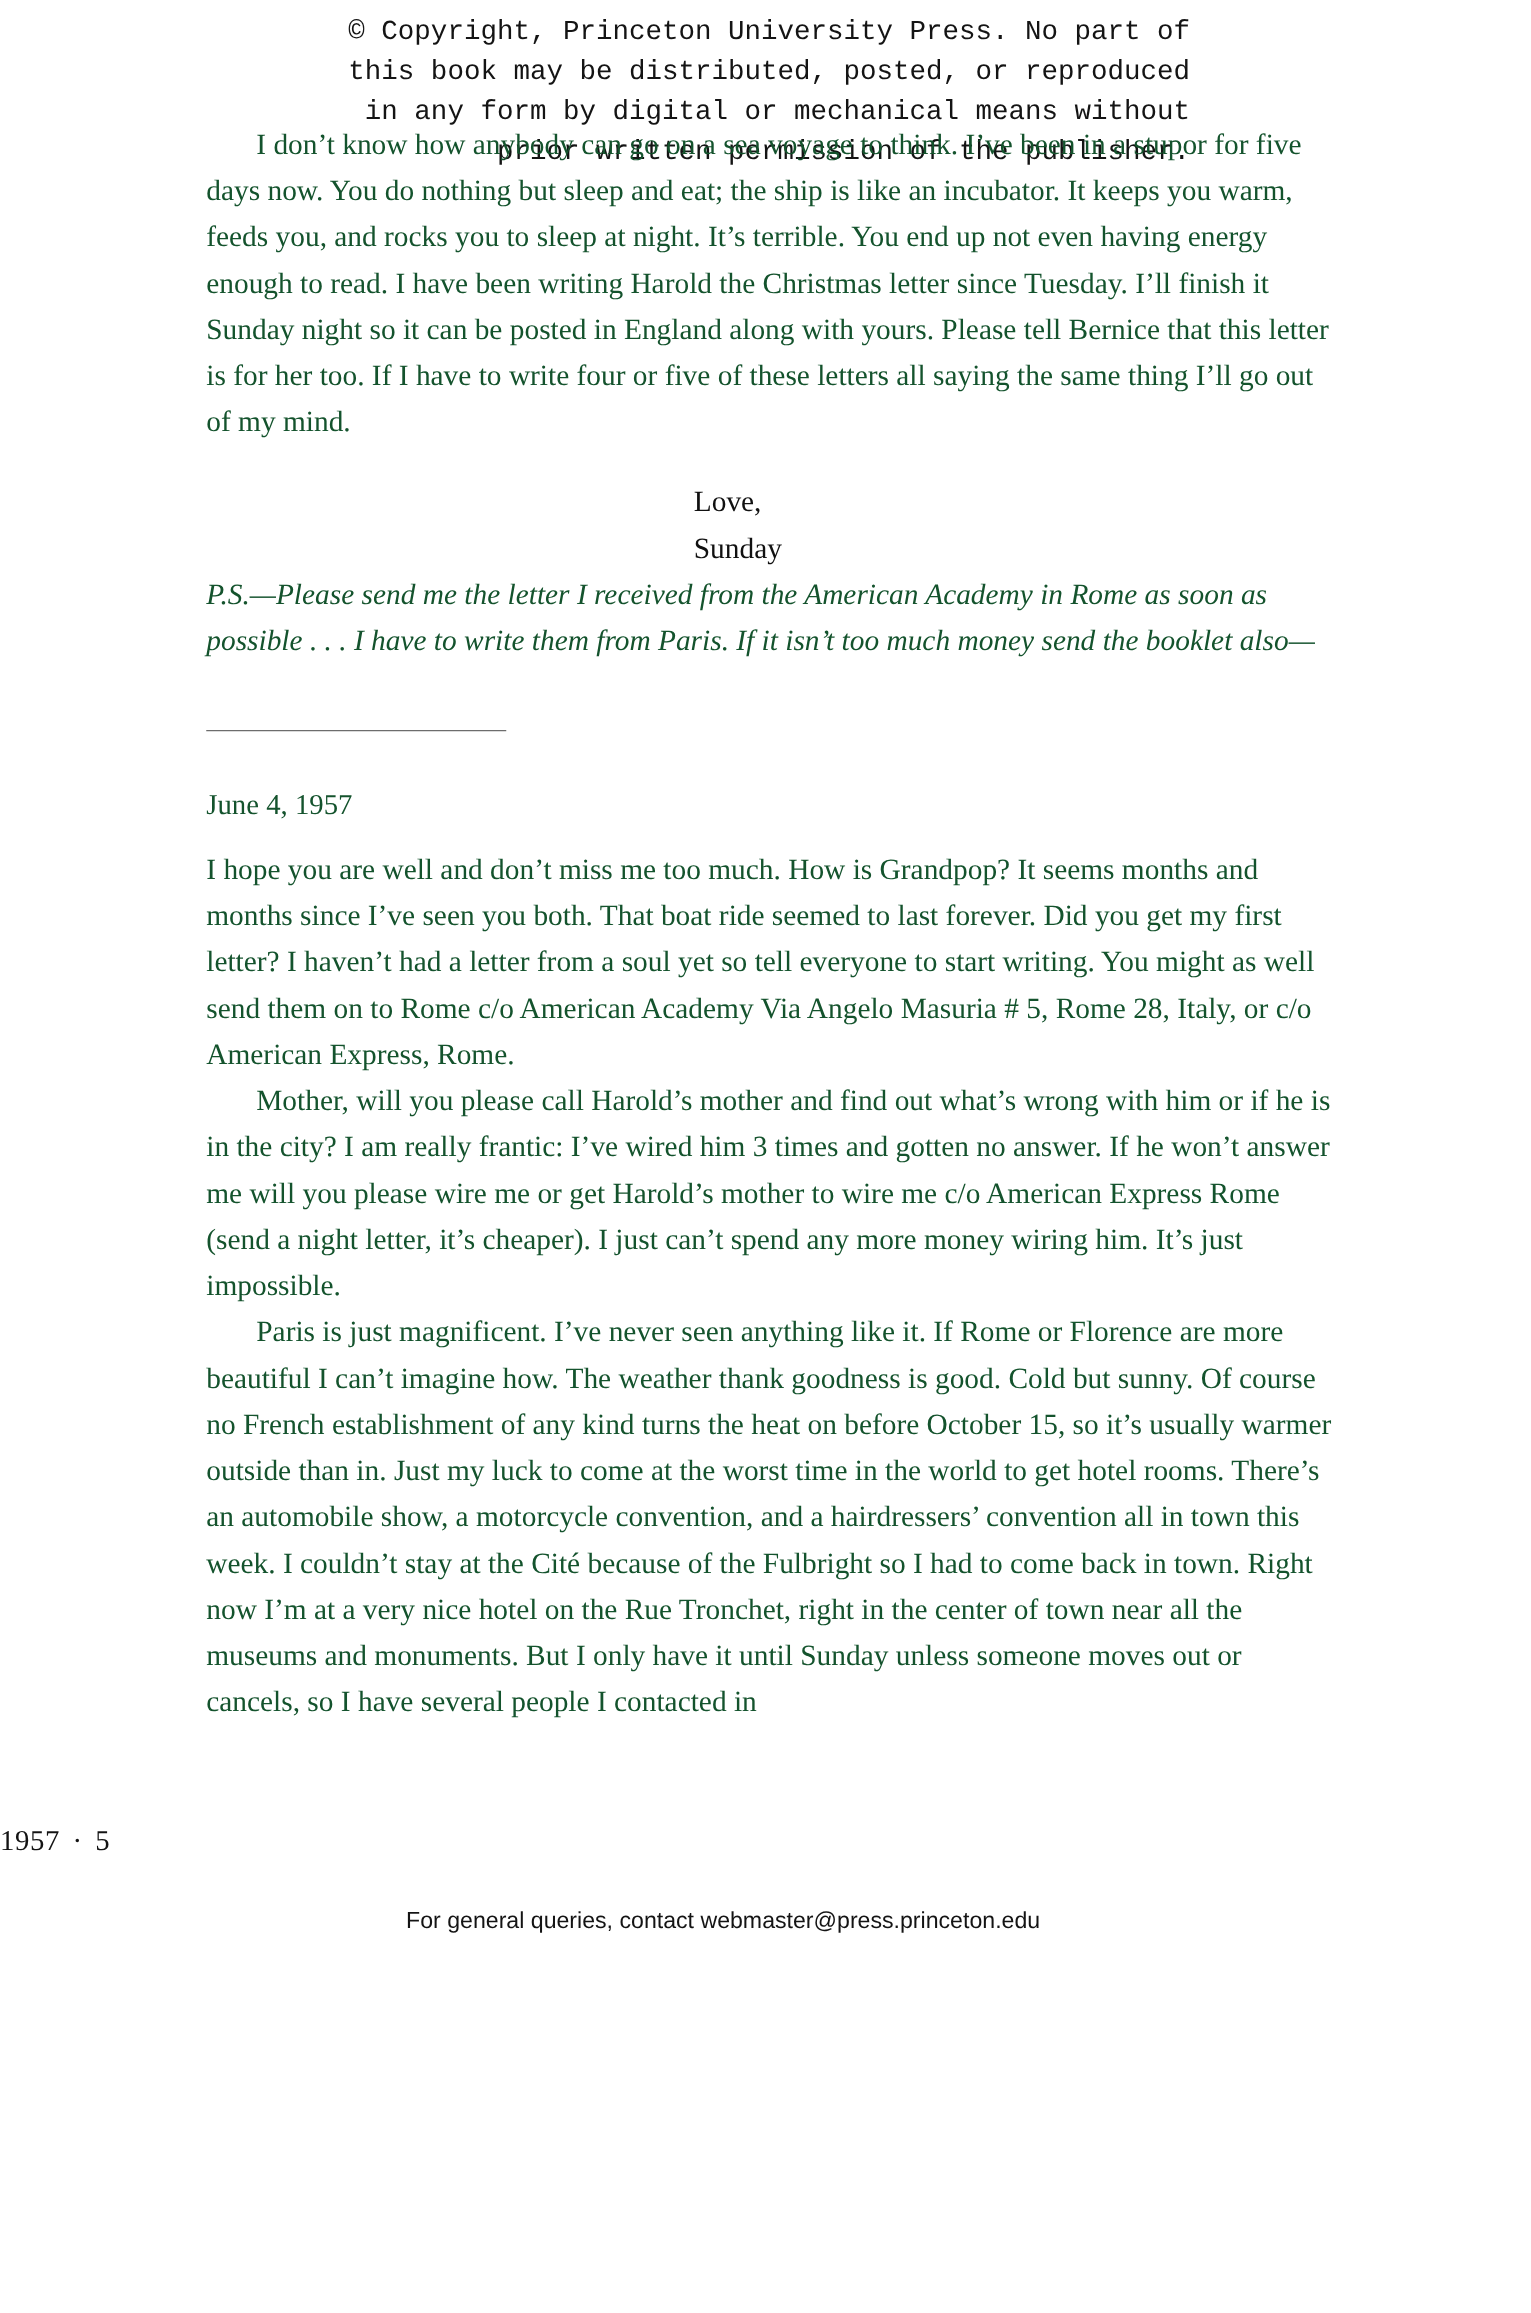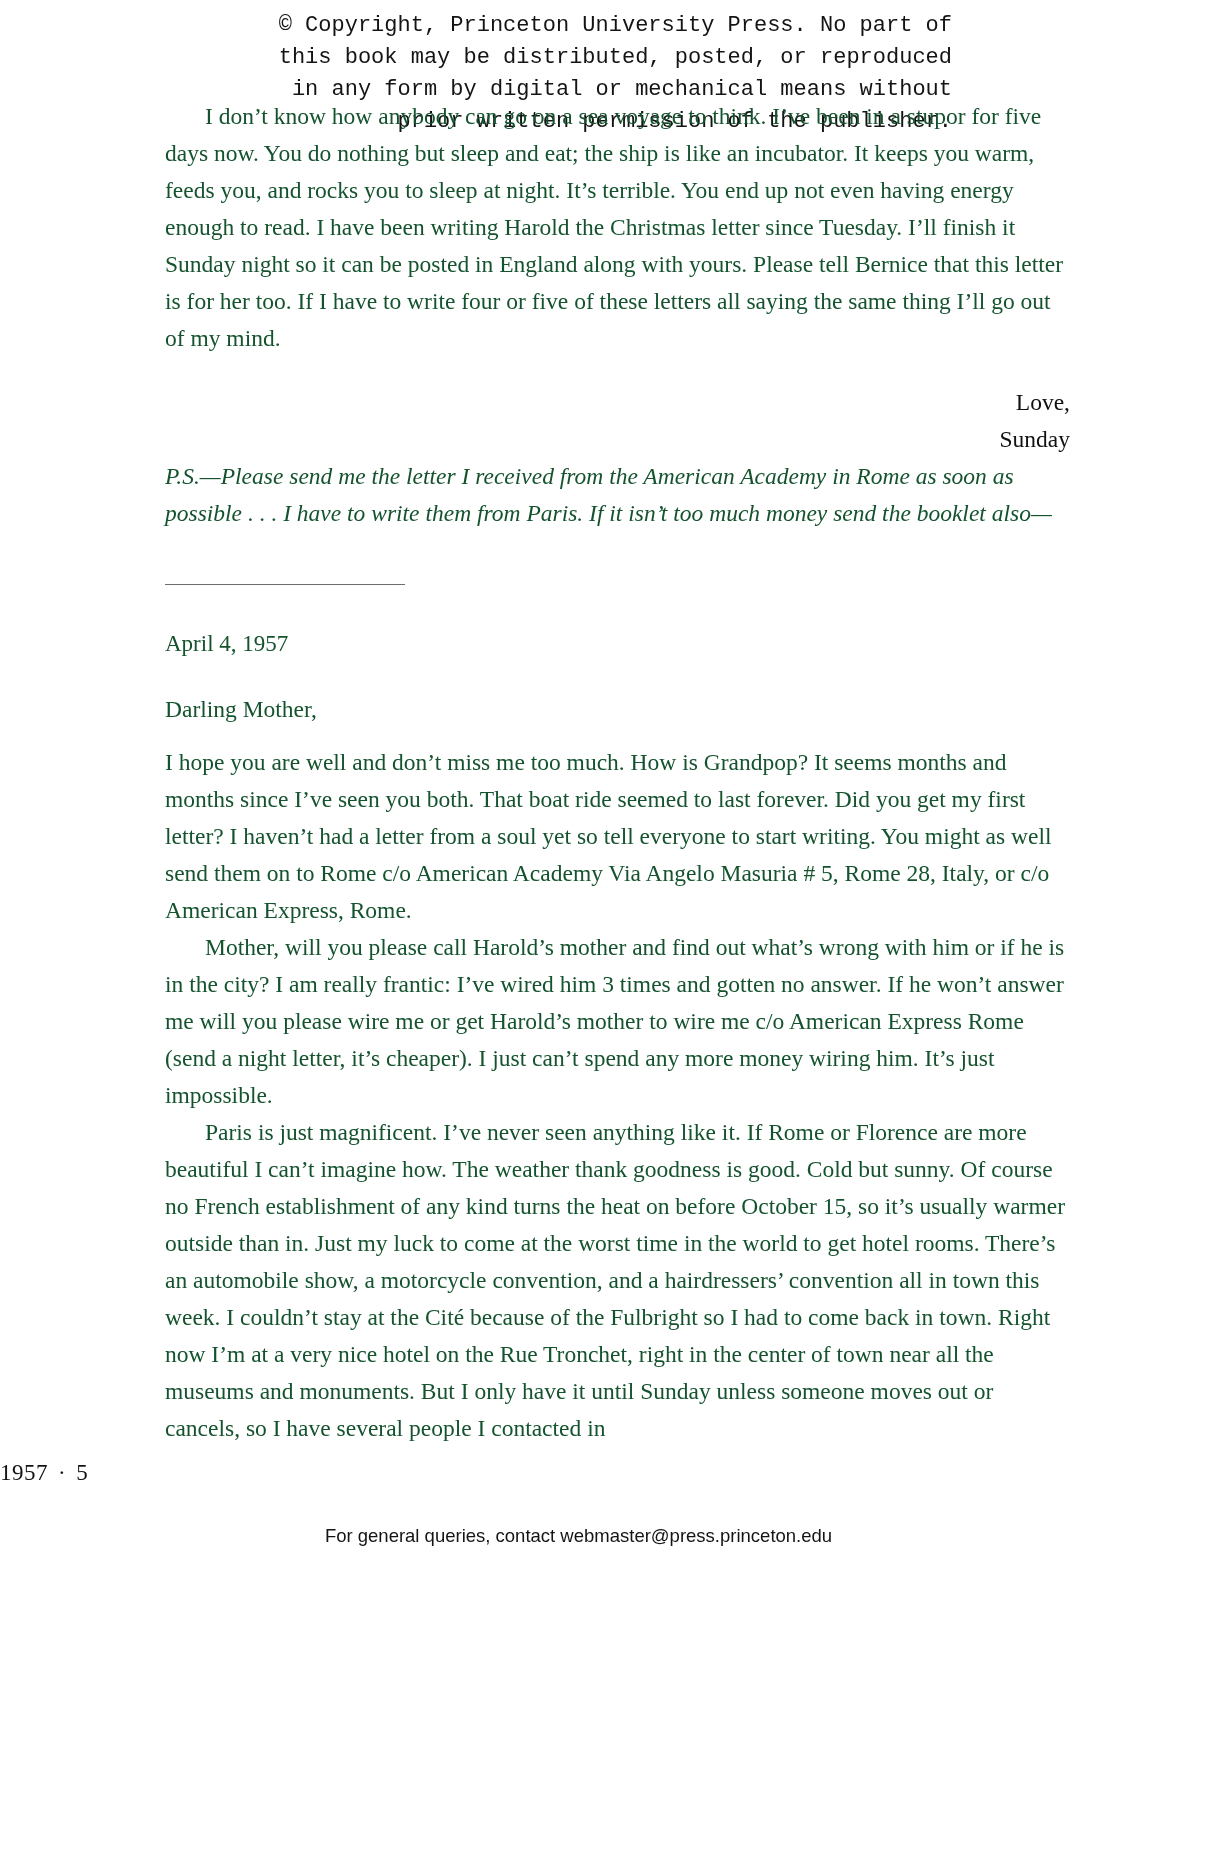--- a/index.html
+++ b/index.html
@@ -56,21 +56,20 @@
   p.indent {
     text-indent: 40px;
   }
 
   .signature {
     margin-top: 27px;
     margin-left: 0;
     padding-left: 390px;
     font-size: 23.5px;
     line-height: 37px;
-    text-align: right;
   }
 
   .ps {
     font-style: italic;
   }
 
   .divider {
     margin-top: 52px;
     margin-bottom: 40px;
     width: 240px;
@@ -130,23 +129,22 @@
 
     <div class="signature">
       <div>Love,</div>
       <div>Sunday</div>
     </div>
 
     <p class="ps">P.S.—Please send me the letter I received from the American Academy in Rome as soon as possible . . . I have to write them from Paris. If it isn’t too much money send the booklet also—</p>
 
     <div class="divider"></div>
 
-    <p class="date-line">April 4, 1957</p>
+    <p class="date-line">June 4, 1957</p>
 
-    <p class="salutation">Darling Mother,</p>
 
     <p class="letter-body">I hope you are well and don’t miss me too much. How is Grandpop? It seems months and months since I’ve seen you both. That boat ride seemed to last forever. Did you get my first letter? I haven’t had a letter from a soul yet so tell everyone to start writing. You might as well send them on to Rome c/o American Academy Via Angelo Masuria # 5, Rome 28, Italy, or c/o American Express, Rome.</p>
     <p class="indent">Mother, will you please call Harold’s mother and find out what’s wrong with him or if he is in the city? I am really frantic: I’ve wired him 3 times and gotten no answer. If he won’t answer me will you please wire me or get Harold’s mother to wire me c/o American Express Rome (send a night letter, it’s cheaper). I just can’t spend any more money wiring him. It’s just impossible.</p>
     <p class="indent">Paris is just magnificent. I’ve never seen anything like it. If Rome or Florence are more beautiful I can’t imagine how. The weather thank goodness is good. Cold but sunny. Of course no French establishment of any kind turns the heat on before October 15, so it’s usually warmer outside than in. Just my luck to come at the worst time in the world to get hotel rooms. There’s an automobile show, a motorcycle convention, and a hairdressers’ convention all in town this week. I couldn’t stay at the Cité because of the Fulbright so I had to come back in town. Right now I’m at a very nice hotel on the Rue Tronchet, right in the center of town near all the museums and monuments. But I only have it until Sunday unless someone moves out or cancels, so I have several people I contacted in</p>
 
   </div>
 
   <div class="folio">
     <span>1957</span><span class="dot">·</span><span>5</span>
   </div>

